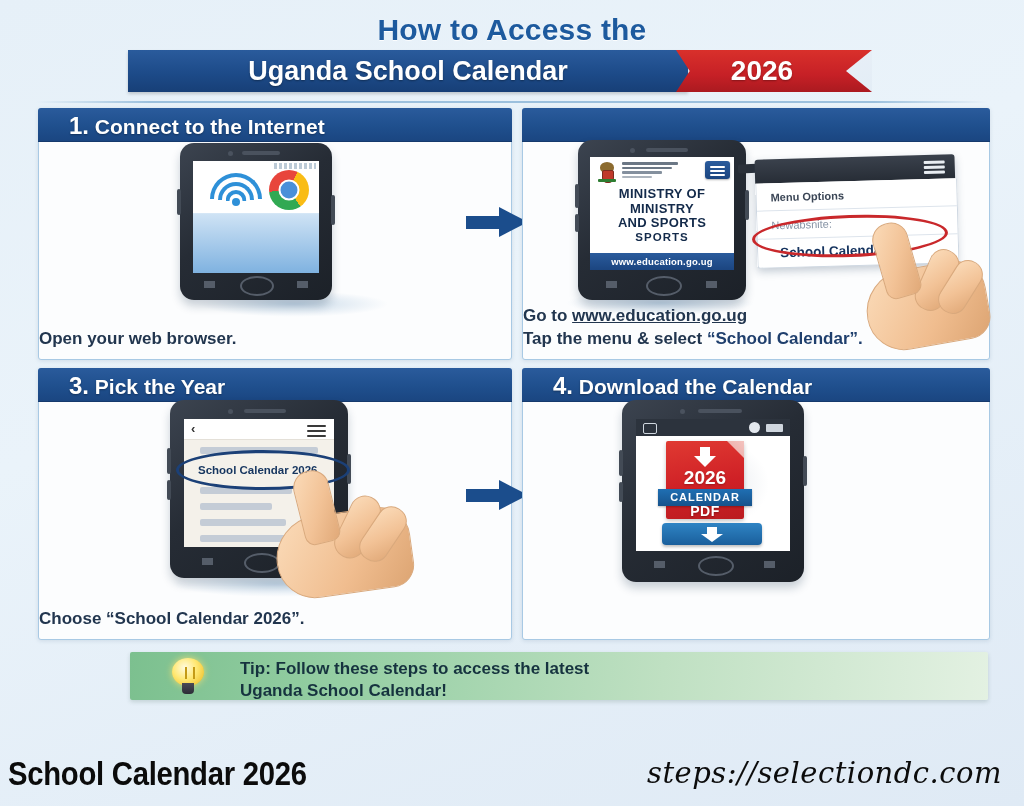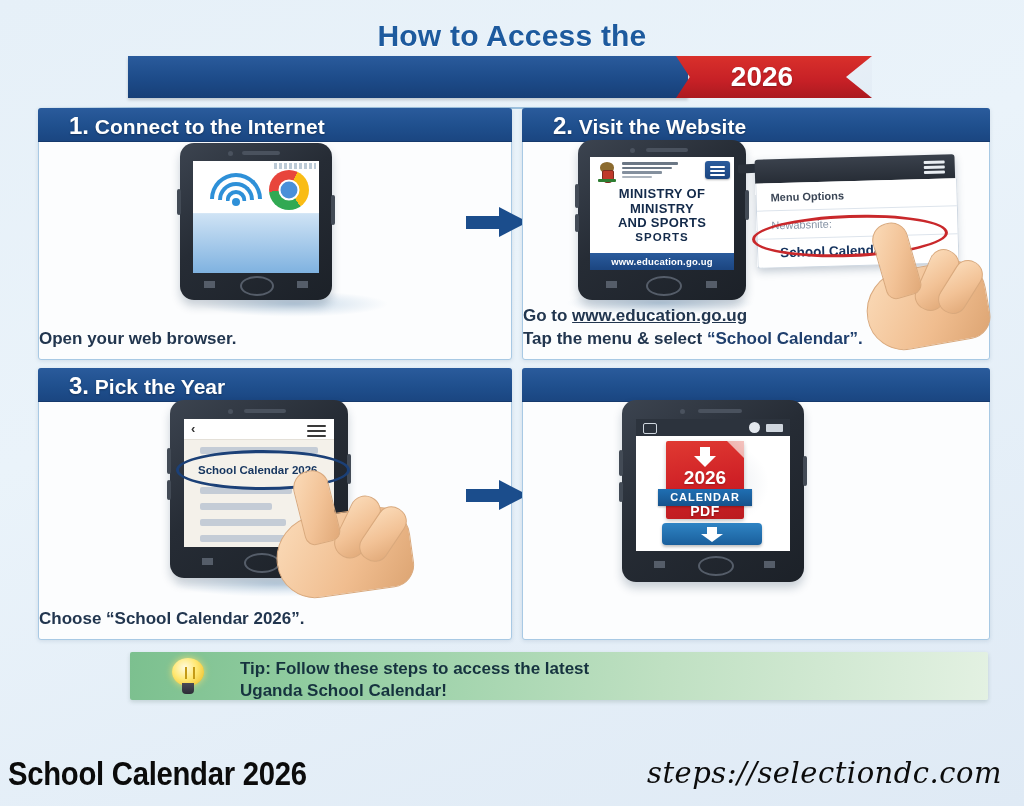--- a/index.html
+++ b/index.html
@@ -6,21 +6,21 @@
   html,body{margin:0;padding:0;}
   body{
     width:1024px;height:806px;overflow:hidden;
     font-family:"Liberation Sans", sans-serif;
     background:linear-gradient(160deg,#e6f0f8 0%,#eaf3fa 40%,#dfeaf5 100%);
     position:relative;
   }
   .stage{position:absolute;inset:0;}
 
   
-  .header{position:absolute;left:0;top:15px;width:1024px;height:96px;}
+  .header{position:absolute;left:0;top:9px;width:1024px;height:96px;}
   .head-top{
     position:absolute;left:0;top:4px;width:1024px;text-align:center;
     font-size:30px;font-weight:bold;color:#1d5a9e;letter-spacing:.2px;
     text-shadow:0 1px 0 rgba(255,255,255,.85);
   }
   .head-bar{
     position:absolute;left:128px;top:41px;width:744px;height:42px;
   }
   .head-bar-blue{
     position:absolute;left:0;top:0;width:560px;height:42px;
@@ -290,20 +290,21 @@
 </style>
 </head>
 <body>
 
 <div class="stage">
 
   <div class="header">
     <div class="head-top">How to Access the</div>
     <div class="head-bar">
       <div class="head-bar-blue"></div>
+      <div class="head-bar-title">Uganda School Calendar</div>
       <div class="head-bar-red">
         <div class="head-bar-red-notch"></div>
       </div>
       <div class="head-bar-year">2026</div>
     </div>
     <div class="head-rule"></div>
   </div>
 
   <div class="panel p1">
     <div class="panel-head"></div>
@@ -336,23 +337,20 @@
     <div class="vol" style="right:-3px;top:52px;height:30px;"></div>
   </div>
 
   <div class="arrow a12">
     <div class="shaft"></div>
       <div class="head"></div>
   </div>
 
   <div class="panel p2">
     <div class="panel-head"></div>
-    <div class="panel-head-txt">
-      <span class="num">2.</span><span> Visit the Website</span>
-    </div>
     <div class="panel-body">
       <div class="shadow-ellipse" style="left:42px;top:148px;width:190px;height:24px;"></div>
       <div class="caption">
         <span class="ln"><span>Go to </span><u>www.education.go.ug</u></span>
         <span class="ln"><span>Tap the menu &amp; select </span><span class="q">“School Calendar”.</span></span>
       </div>
     </div>
   </div>
 
   <div class="phone ph2">
@@ -458,20 +456,23 @@
     <div class="finger f-index"></div>
   </div>
 
   <div class="arrow a34">
     <div class="shaft"></div>
       <div class="head"></div>
   </div>
 
   <div class="panel p4">
     <div class="panel-head"></div>
+    <div class="panel-head-txt">
+      <span class="num">4.</span><span> Download the Calendar</span>
+    </div>
   </div>
 
   <div class="phone ph4">
     <div class="cam" style="left:58px;top:9px;"></div>
     <div class="speaker" style="left:76px;top:9px;width:44px;"></div>
     <div class="screen">
       <div class="s4-top">
         <div class="sq"></div>
         <div class="cl"></div>
         <div class="bat"></div>

